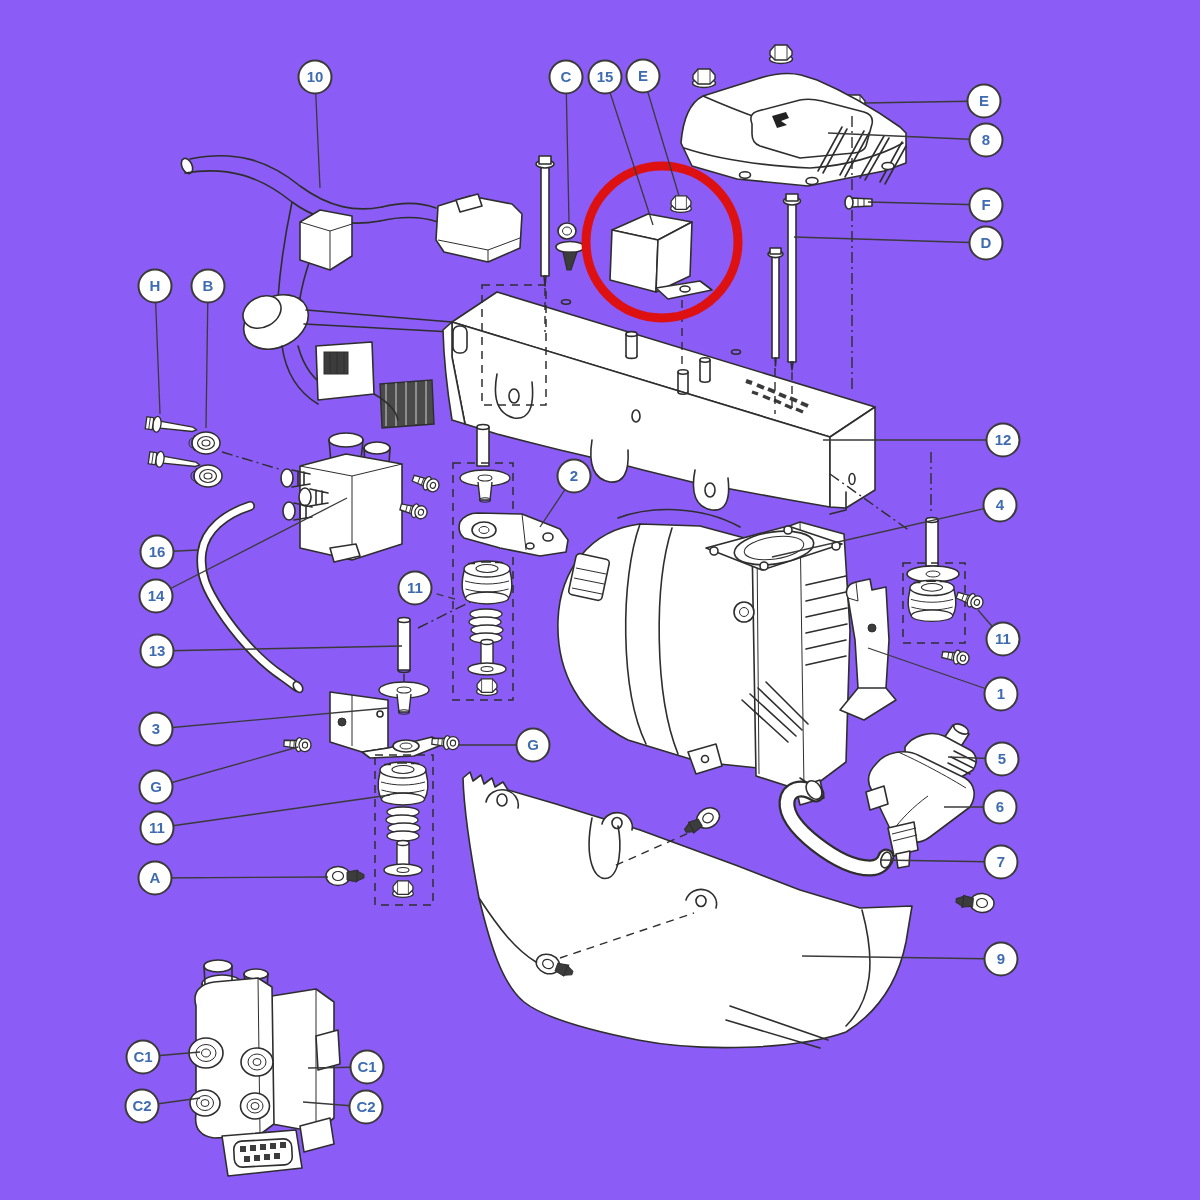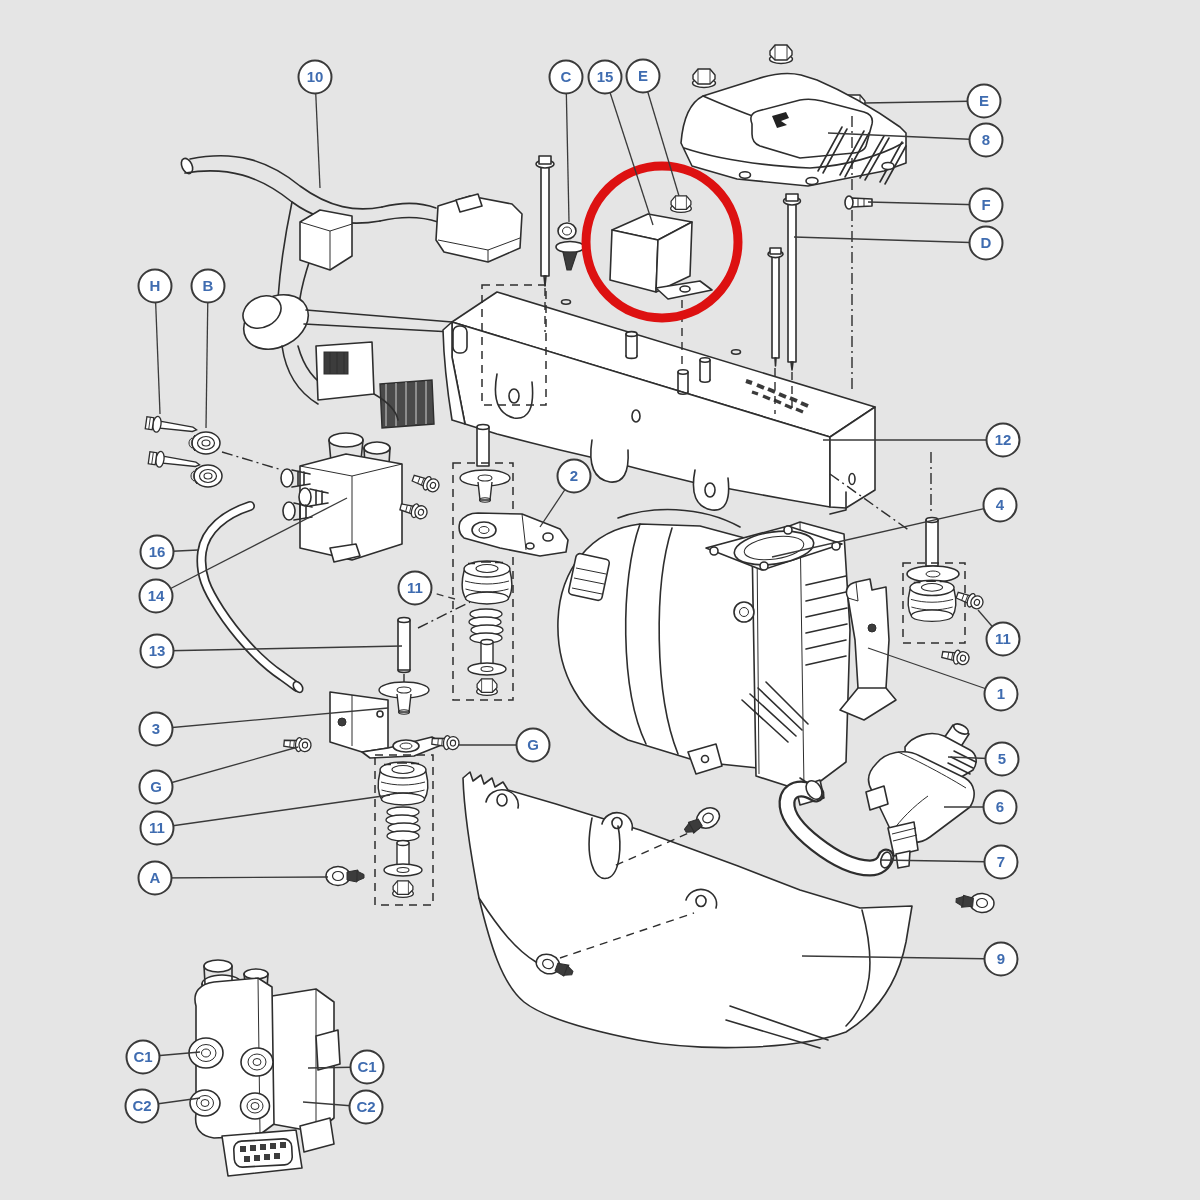--- a/index.html
+++ b/index.html
@@ -1,16 +1,16 @@
 <!DOCTYPE html>
 <html><head>
 <meta charset="utf-8">
 <style>
   html,body{margin:0;padding:0;background:#ffffff;}
-  .stage{position:relative;width:1200px;height:1200px;background:#e5e5e5;overflow:hidden;
+  .stage{position:relative;width:1200px;height:1200px;background:#8b5cf6;overflow:hidden;
          font-family:"Liberation Sans", sans-serif;}
   svg{position:absolute;left:0;top:0;}
   .ink  {stroke:#2e2e2e;stroke-width:1.6;fill:none;stroke-linecap:round;stroke-linejoin:round;}
   .inkf {stroke:#2e2e2e;stroke-width:1.6;fill:#ffffff;stroke-linecap:round;stroke-linejoin:round;}
   .thin {stroke:#2e2e2e;stroke-width:1;fill:none;}
   .dark {stroke:#2e2e2e;stroke-width:1.2;fill:#3c3c3c;}
   .dashbox{stroke:#2e2e2e;stroke-width:1.5;fill:none;stroke-dasharray:8 6;}
   .dashdot{stroke:#2e2e2e;stroke-width:1.4;fill:none;stroke-dasharray:11 4 2 4;}
   .dash  {stroke:#2e2e2e;stroke-width:1.4;fill:none;stroke-dasharray:8 6;}
   .callout-circle{fill:#ffffff;stroke:#3a3a3a;stroke-width:2;}

